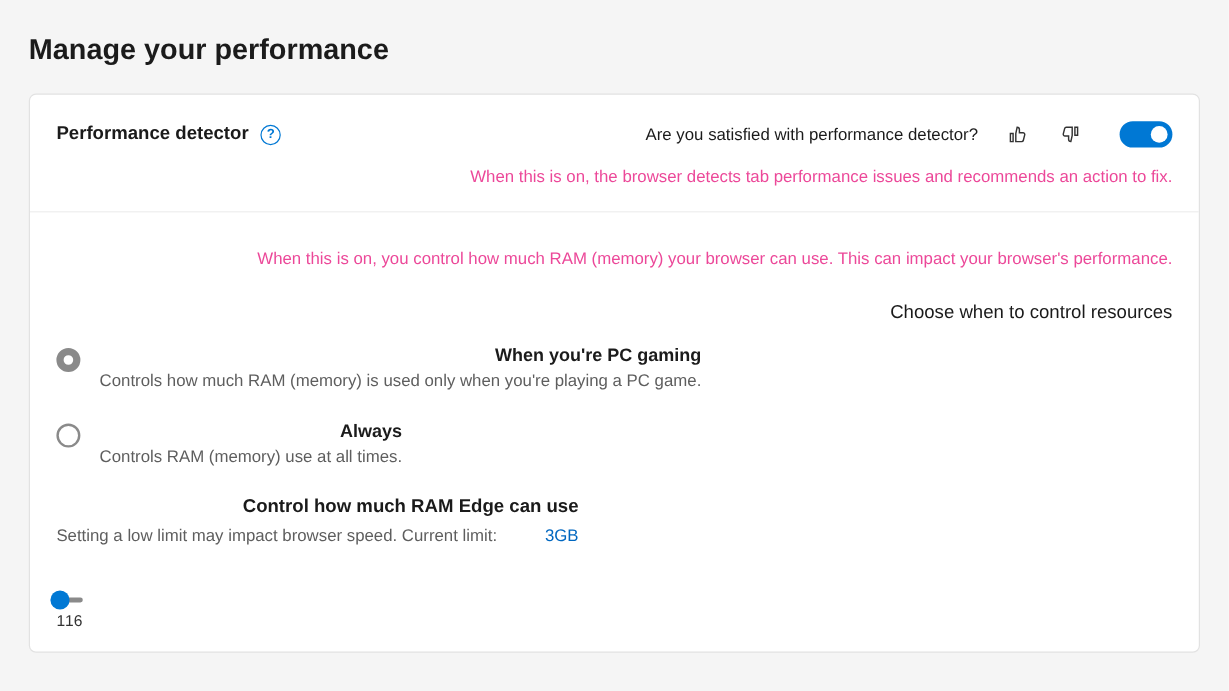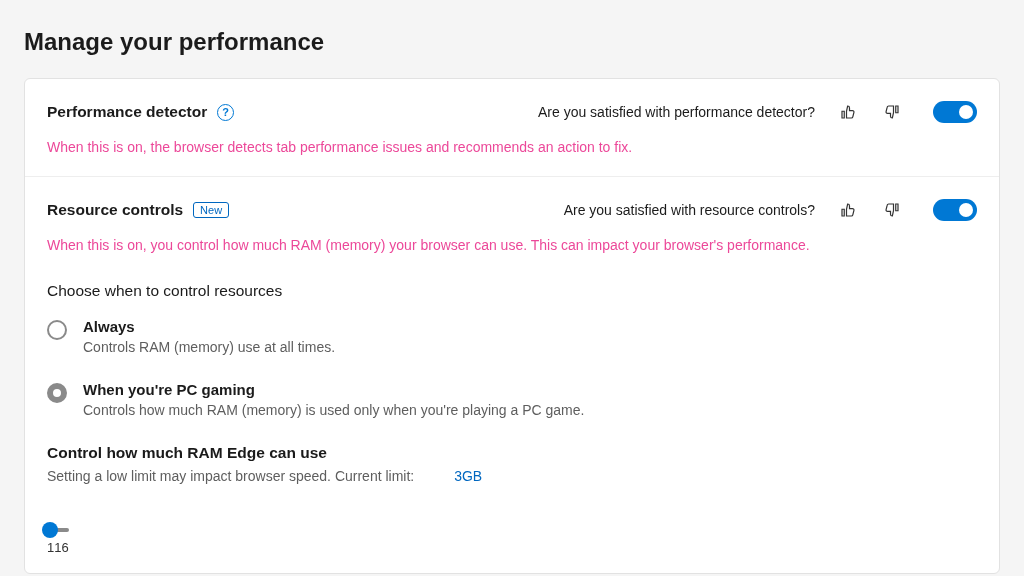--- a/index.html
+++ b/index.html
@@ -21,20 +21,21 @@
     color: #1b1b1b;
   }
   .panel {
     background: #fff;
     border: 1px solid #e2e2e2;
     border-radius: 6px;
   }
   .section {
     padding: 18px 22px 18px 22px;
     border-bottom: 1px solid #eee;
+    text-align: right;
   }
   .section:last-child { border-bottom: none; }
   .row {
     display: flex;
     align-items: center;
     gap: 10px;
   }
   .row-title {
     font-size: 15.5px;
     font-weight: 600;
@@ -201,54 +202,37 @@
           <svg viewBox="0 0 24 24">
               <path d="M17 13V4h3v9h-3zm-3-9H7.5c-.9 0-1.7.6-1.9 1.5l-1.5 6C3.8 12.7 4.7 13.8 6 13.8H10v3.7c0 1.4 1.1 2.5 2.5 2.5L14 13V4z"></path>
             </svg>
         </span>
         <div class="toggle"></div>
       </div>
       <div class="desc">When this is on, the browser detects tab performance issues and recommends an action to fix.</div>
     </div>
 
     <div class="section">
-      <div class="row">
-        <span class="row-title">Resource controls</span>
-        <span class="badge-new">New</span>
-        <span class="spacer"></span>
-        <span class="feedback-q">Are you satisfied with resource controls?</span>
-        <span class="thumb-btn">
-          <svg viewBox="0 0 24 24">
-              <path d="M7 11v9H4v-9h3zm3 9h6.5c.9 0 1.7-.6 1.9-1.5l1.5-6c.3-1.2-.6-2.3-1.9-2.3H14V6.5C14 5.1 12.9 4 11.5 4L10 11v9z"></path>
-            </svg>
-        </span>
-        <span class="thumb-btn">
-          <svg viewBox="0 0 24 24">
-              <path d="M17 13V4h3v9h-3zm-3-9H7.5c-.9 0-1.7.6-1.9 1.5l-1.5 6C3.8 12.7 4.7 13.8 6 13.8H10v3.7c0 1.4 1.1 2.5 2.5 2.5L14 13V4z"></path>
-            </svg>
-        </span>
-        <div class="toggle"></div>
-      </div>
       <div class="desc">When this is on, you control how much RAM (memory) your browser can use. This can impact your browser's performance.</div>
 
       <div class="subheading">Choose when to control resources</div>
+
+      <div class="radio-item">
+        <div class="radio selected"></div>
+        <div>
+          <div class="radio-label">When you're PC gaming</div>
+          <div class="radio-desc">Controls how much RAM (memory) is used only when you're playing a PC game.</div>
+        </div>
+      </div>
 
       <div class="radio-item">
         <div class="radio"></div>
         <div>
           <div class="radio-label">Always</div>
           <div class="radio-desc">Controls RAM (memory) use at all times.</div>
-        </div>
-      </div>
-
-      <div class="radio-item">
-        <div class="radio selected"></div>
-        <div>
-          <div class="radio-label">When you're PC gaming</div>
-          <div class="radio-desc">Controls how much RAM (memory) is used only when you're playing a PC game.</div>
         </div>
       </div>
 
       <div class="slider-row">
         <div class="slider-labels">
           <div class="slider-title">Control how much RAM Edge can use</div>
           <div class="slider-desc">
             <span>Setting a low limit may impact browser speed. Current limit: </span><span class="limit">3GB</span>
           </div>
         </div>

